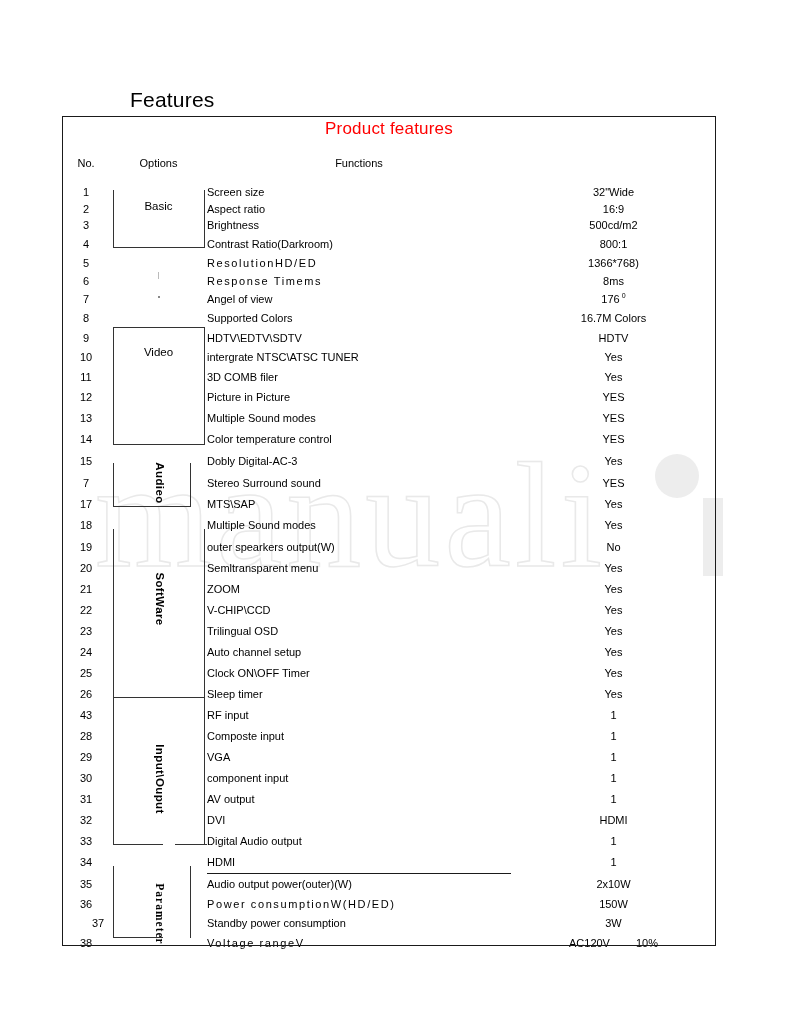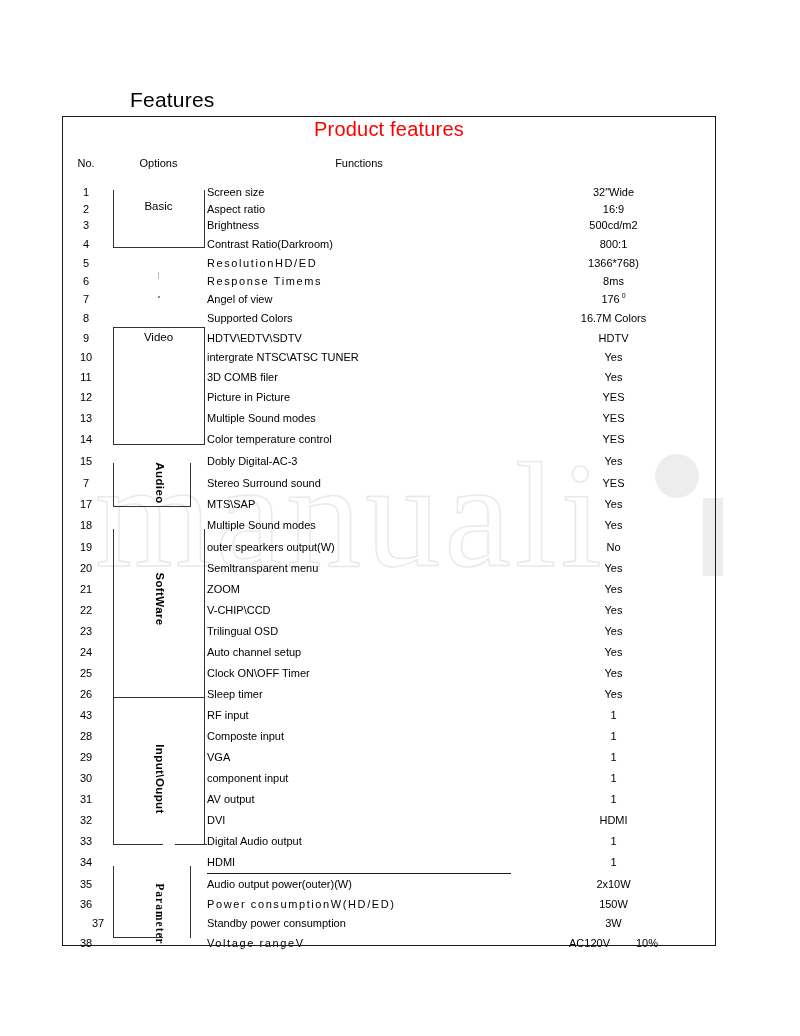--- a/index.html
+++ b/index.html
@@ -115,21 +115,21 @@
   }
 
   
   .banner-cell {
     height: 26px;
     text-align: center;
     border-bottom: 1.3px solid #1a1a1a;
   }
   .banner-text {
     color: #ff0000;
-    font-size: 20px;
+    font-size: 17px;
     letter-spacing: 0.2px;
   }
 
   
   .hdr-cell {
     height: 42px;
     text-align: center;
     font-size: 11.5px;
     border-bottom: 1.3px solid #1a1a1a;
   }
@@ -311,21 +311,21 @@
       </tr>
       <tr>
         <td class="r-no" style="height:21px;">8</td>
         <td class="r-fn">Supported Colors</td>
         <td class="r-val">16.7M Colors</td>
       </tr>
 
       <tr>
         <td class="r-no" style="height:19px;">9</td>
         <td class="r-opt vcell" rowspan="6">
-          <div class="hlabel" style="position:absolute; left:0; right:0; top:2px;">Video</div>
+          <div class="hlabel" style="position:absolute; left:0; right:0; top:17px;">Video</div>
         </td>
         <td class="r-fn big">HDTV\EDTV\SDTV</td>
         <td class="r-val">HDTV</td>
       </tr>
       <tr>
         <td class="r-no" style="height:19px;">10</td>
         <td class="r-fn big">intergrate NTSC\ATSC TUNER</td>
         <td class="r-val">Yes</td>
       </tr>
       <tr>

